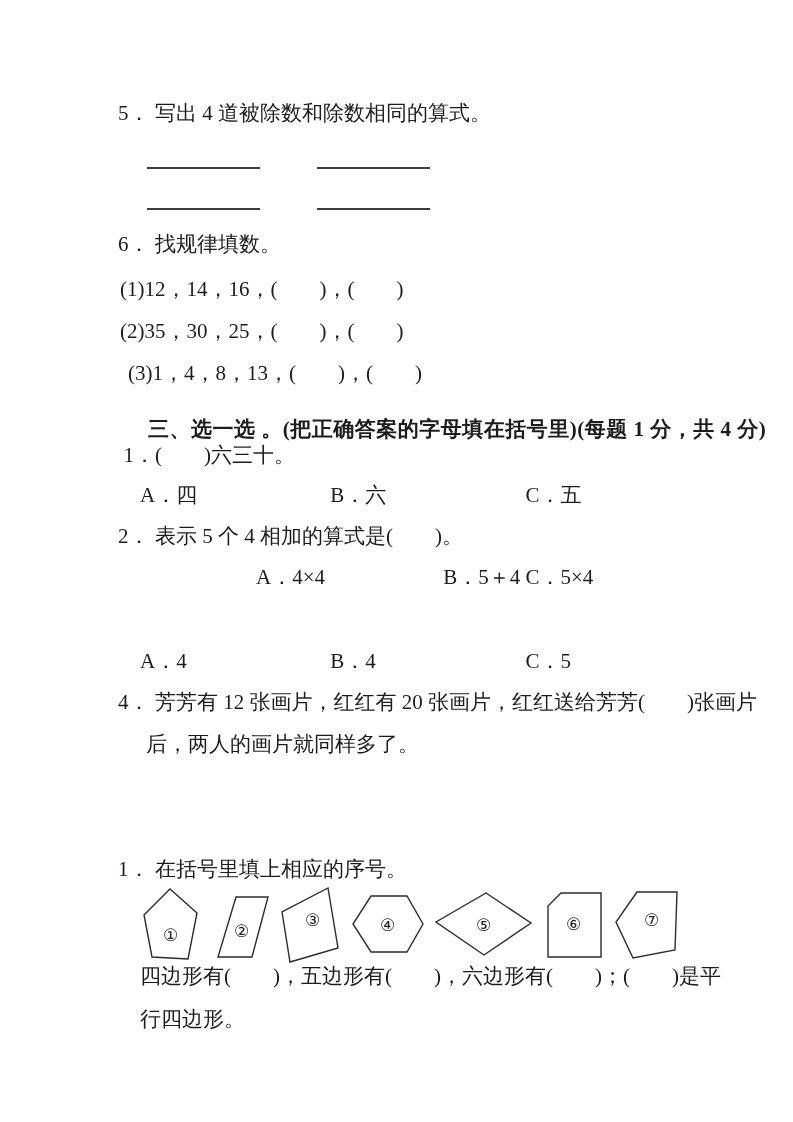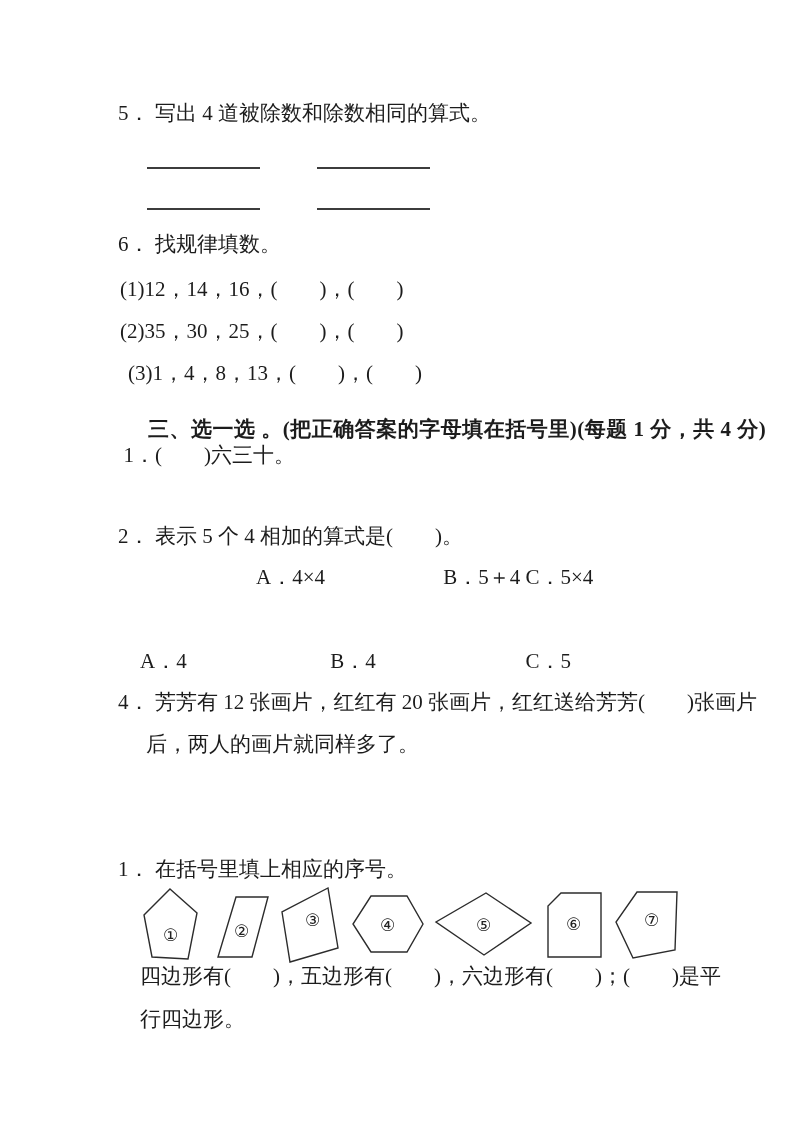--- a/index.html
+++ b/index.html
@@ -63,20 +63,25 @@
   </div>
   <div class="line" style="left:120px;top:359px;margin-left:8px;">
     <span class="sublabel">(3)</span><span>1，4，8，13，(　　)，(　　)</span>
   </div>
 
   <div class="line heading" style="left:104px;top:415px;margin-left:44px;">三、选一选 。(把正确答案的字母填在括号里)(每题 1 分，共 4 分)</div>
 
   <div class="line" style="left:118px;top:441px;text-align:right;">
     <span class="qnum">1．</span><span>(　　)六三十。</span>
   </div>
+  <div class="line" style="left:140px;top:481px;">
+    <span class="opt opt-a">A．四</span>
+    <span class="opt opt-b">B．六</span>
+    <span class="opt">C．五</span>
+  </div>
 
   <div class="line" style="left:118px;top:522px;">
     <span class="qnum">2．</span><span>表示 5 个 4 相加的算式是(　　)。</span>
   </div>
   <div class="line" style="left:140px;top:563px;text-align:right;">
     <span class="opt opt-a">A．4×4</span>
     <span class="opt opt-b">B．5＋4</span>
     <span class="opt">C．5×4</span>
   </div>
 

